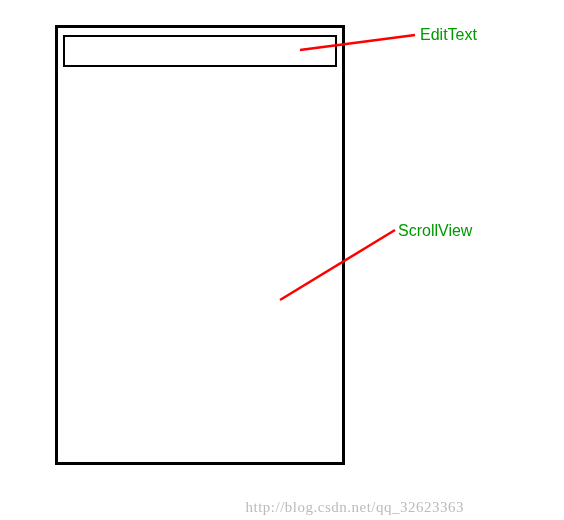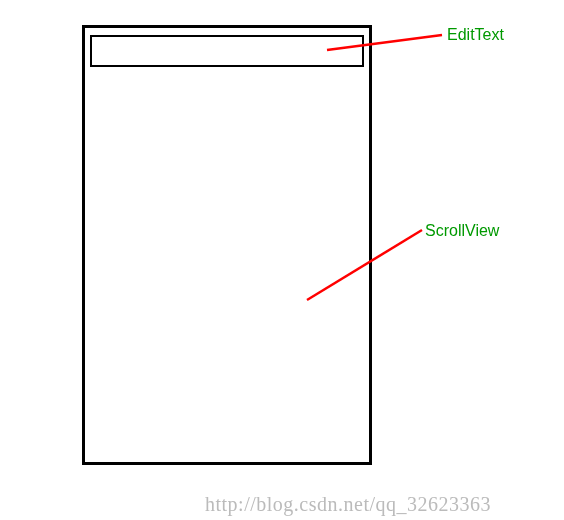--- a/index.html
+++ b/index.html
@@ -9,21 +9,20 @@
     height: 520px;
     background: #ffffff;
     font-family: Arial, sans-serif;
     overflow: hidden;
     position: relative;
   }
   .canvas {
     position: relative;
     width: 484px;
     height: 520px;
-    margin-left: 27px;
   }
   .outer-box {
     position: absolute;
     left: 55px;
     top: 25px;
     width: 290px;
     height: 440px;
     border: 3px solid #000;
     box-sizing: border-box;
   }
@@ -42,21 +41,21 @@
     color: #009900;
     font-size: 16px;
     font-weight: normal;
     white-space: nowrap;
   }
   .watermark {
     position: absolute;
     bottom: 4px;
     right: 20px;
     color: #bbbbbb;
-    font-size: 20px;
+    font-size: 15px;
     font-family: "Times New Roman", serif;
     letter-spacing: 0.5px;
   }
   svg.annotation {
     position: absolute;
     left: 0;
     top: 0;
     width: 564px;
     height: 520px;
     pointer-events: none;

